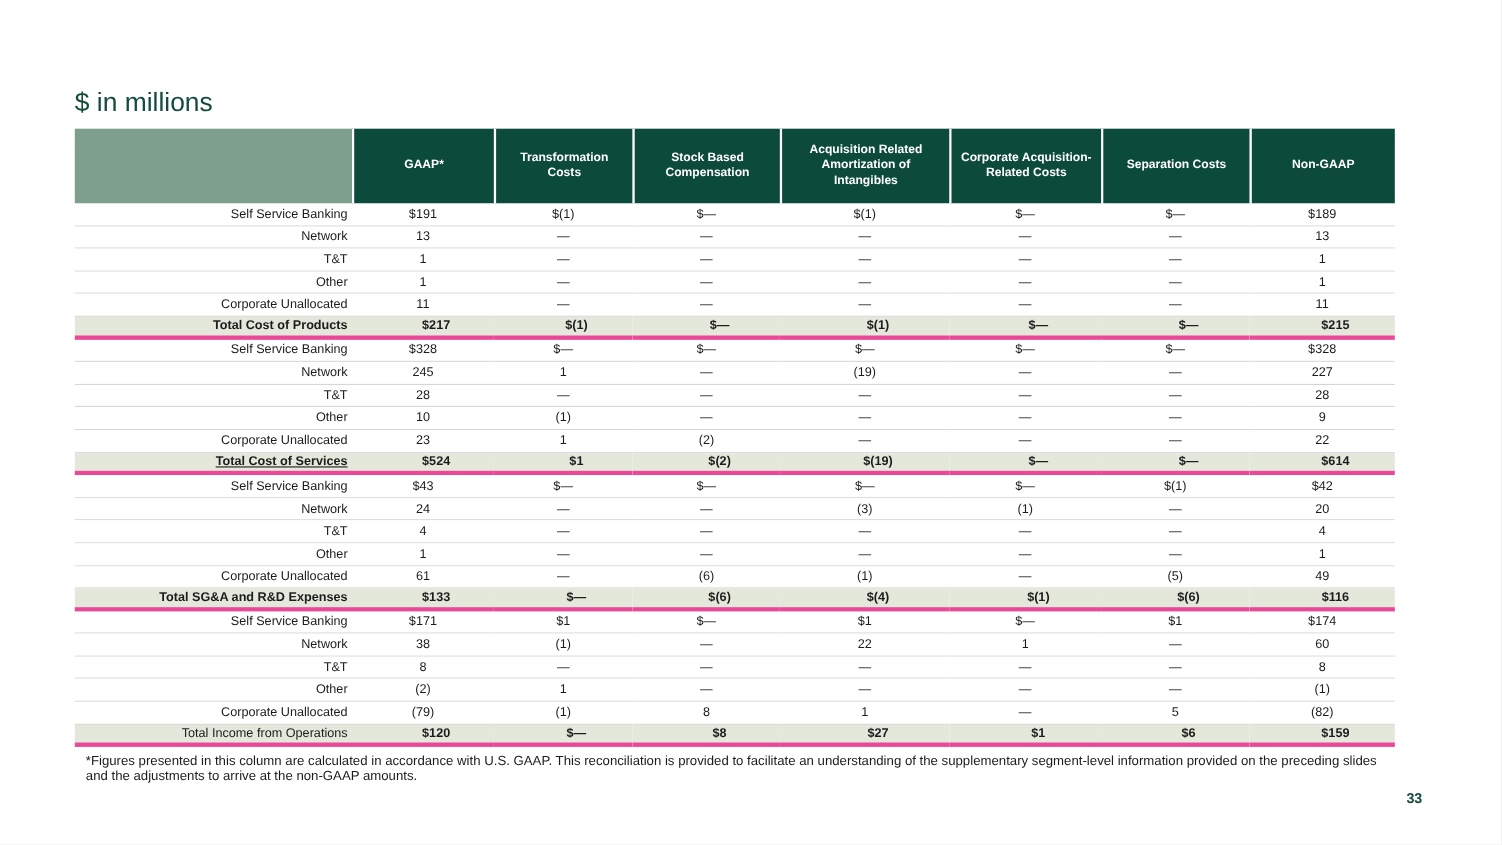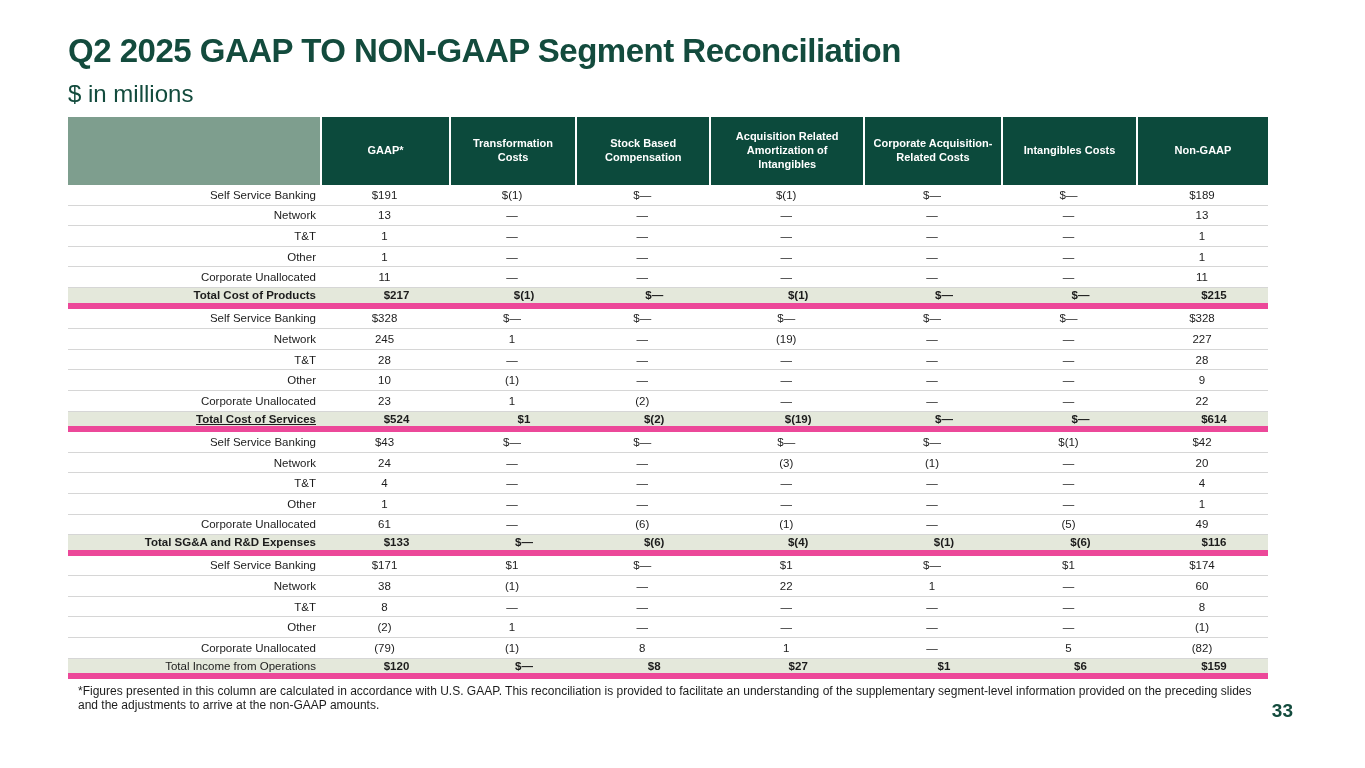--- a/index.html
+++ b/index.html
@@ -48,47 +48,46 @@
     padding:1px 4px;
     background:#ffffff;
   }
   table.recon td.label {
     text-align:right; padding-left:5px;
   }
   table.recon tr.indent td.label { padding-left:17px; }
   table.recon tr.total td {
     background:var(--total-bg);
     font-weight:700;
-    border-bottom:6px solid #ec4899;
+    border-bottom:4px solid #ec4899;
     padding-left:28px;
   }
   .footnote {
     position:absolute; left:78px; top:684px; width:1190px;
     font-size:12px; line-height:1.18; color:#1c1c1c;
   }
   .page-number {
-    position:absolute; right:72px; top:700px;
-    font-size:19px; font-weight:800;
+    position:absolute; right:72px; top:718px;
+    font-size:13px; font-weight:800;
     color:var(--brand-green);
   }
   
   col.c-label { width:21%; }
   col.c-gaap { width:10.75%; }
   col.c-transformation { width:10.5%; }
   col.c-sbc { width:11.2%; }
   col.c-amort { width:12.8%; }
   col.c-corp { width:11.5%; }
   col.c-sep { width:11.25%; }
   col.c-nongaap { width:11%; }
 </style>
 </head>
 <body>
 
 <div class="page" style="--brand-green: #134b3d; --header-green: #0c4a3c; --header-sage: #7e9e8e; --total-bg: #e4e8db;">
-  <div class="title">Q2 2025 GAAP TO NON-GAAP Segment Reconciliation</div>
   <div class="subtitle">$ in millions</div>
 
   <table class="recon">
     <colgroup>
       <col class="c-label">
         <col class="c-gaap">
         <col class="c-transformation">
         <col class="c-sbc">
       <col class="c-amort">
         <col class="c-corp">
@@ -96,21 +95,21 @@
         <col class="c-nongaap">
     </colgroup>
     <thead>
       <tr id="header-row">
           <th class="corner"></th>
           <th>GAAP*</th>
           <th>Transformation Costs</th>
           <th>Stock Based Compensation</th>
           <th>Acquisition Related Amortization of Intangibles</th>
           <th>Corporate Acquisition-Related Costs</th>
-          <th>Intangibles Costs</th>
+          <th>Separation Costs</th>
           <th>Non-GAAP</th>
         </tr>
     </thead>
     <tbody id="table-body">
         <tr class="">
           <td class="label">Self Service Banking</td>
           <td>$191</td>
           <td>$(1)</td>
           <td>$—</td>
           <td>$(1)</td>

